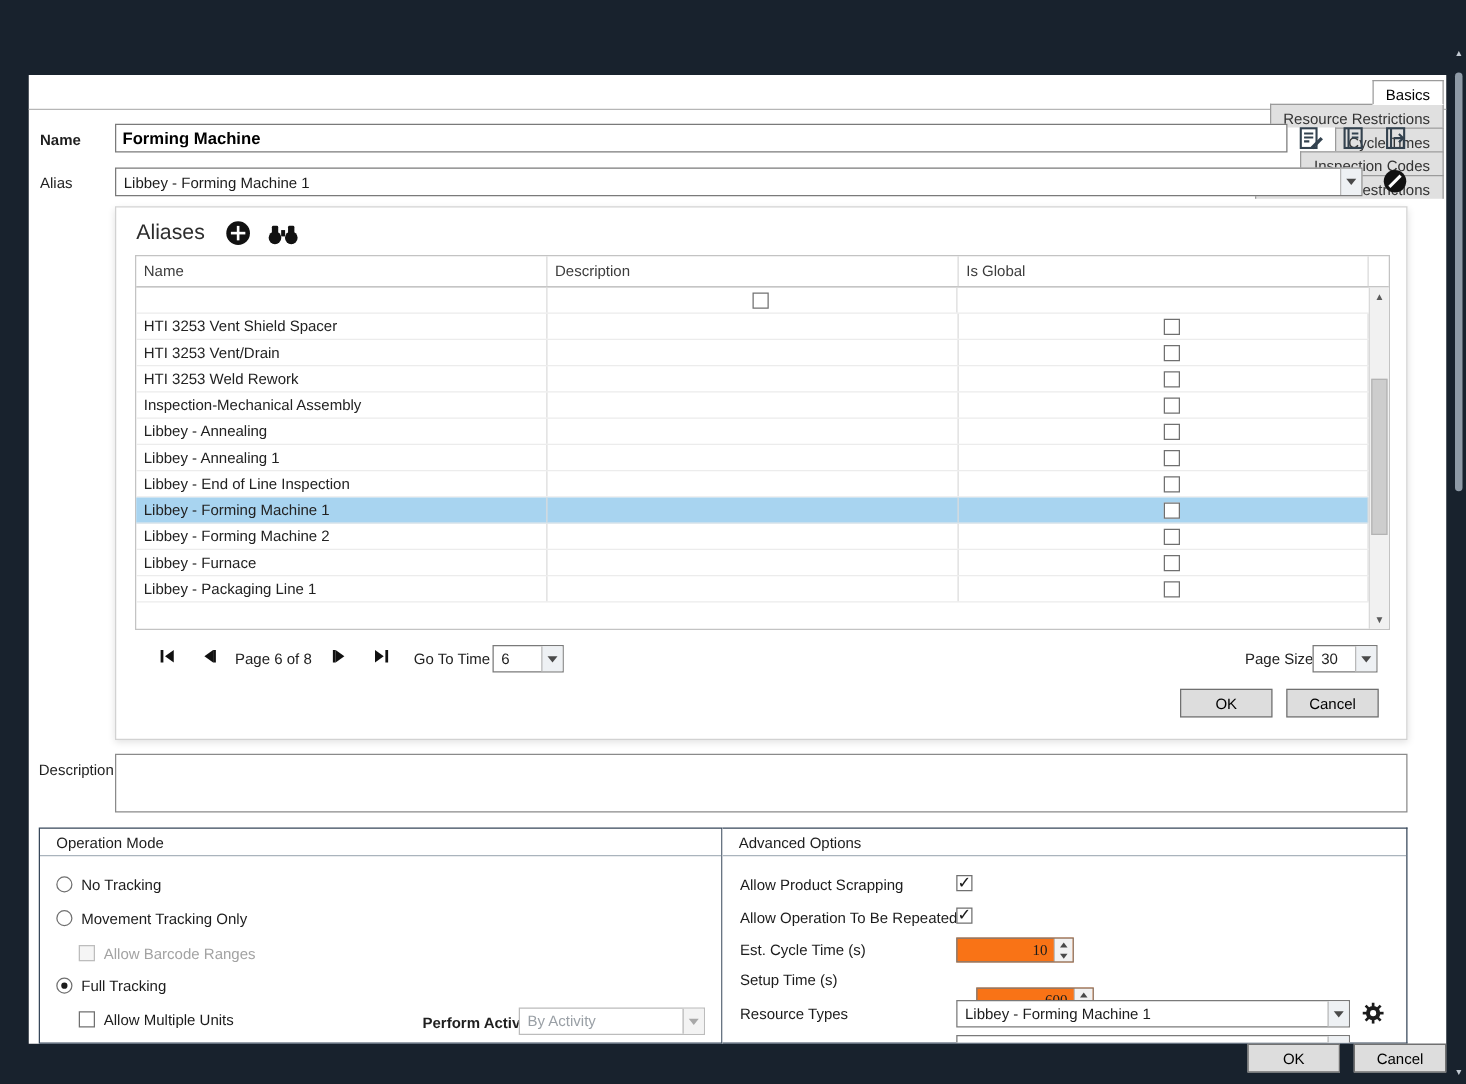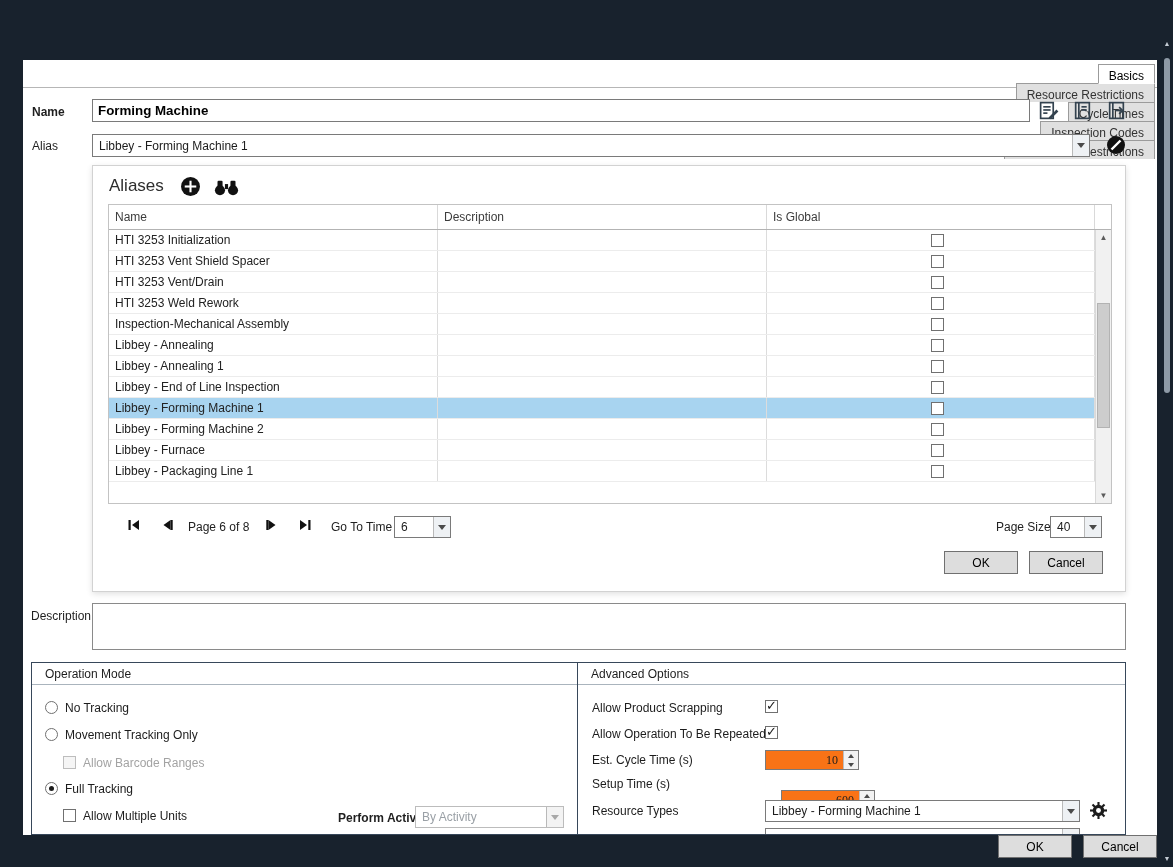--- a/index.html
+++ b/index.html
@@ -207,21 +207,20 @@
 
       <div class="table">
         <div class="thead">
           <div class="th tc1">Name</div>
           <div class="th tc2">Description</div>
           <div class="th tc3">Is Global</div>
           <div class="th th-sb"></div>
         </div>
         <div class="tbody">
             <div class="trow">
-              <div class="tcell c1">HTI 3253 Initialization</div>
               <div class="tcell c2"></div>
               <div class="tcell c3"><span class="checkbox"></span></div>
             </div>
             <div class="trow">
               <div class="tcell c1">HTI 3253 Vent Shield Spacer</div>
               <div class="tcell c2"></div>
               <div class="tcell c3"><span class="checkbox"></span></div>
             </div>
             <div class="trow">
               <div class="tcell c1">HTI 3253 Vent/Drain</div>
@@ -309,21 +308,21 @@
         </span>
         <span class="pager-text" style="left:238px;">Go To Time</span>
         <div class="combo" style="left:301px;width:57px;">
           <span class="ctext">6</span>
           <span class="cbtn">
               <span class="tri-down"></span>
             </span>
         </div>
         <span class="pager-text" style="left:903px;">Page Size</span>
         <div class="combo" style="left:957px;width:52px;">
-          <span class="ctext">40</span>
+          <span class="ctext">30</span>
           <span class="cbtn">
               <span class="tri-down"></span>
             </span>
         </div>
       </div>
 
       <div class="btn panel-ok">OK</div>
       <div class="btn panel-cancel">Cancel</div>
     </div>
 

